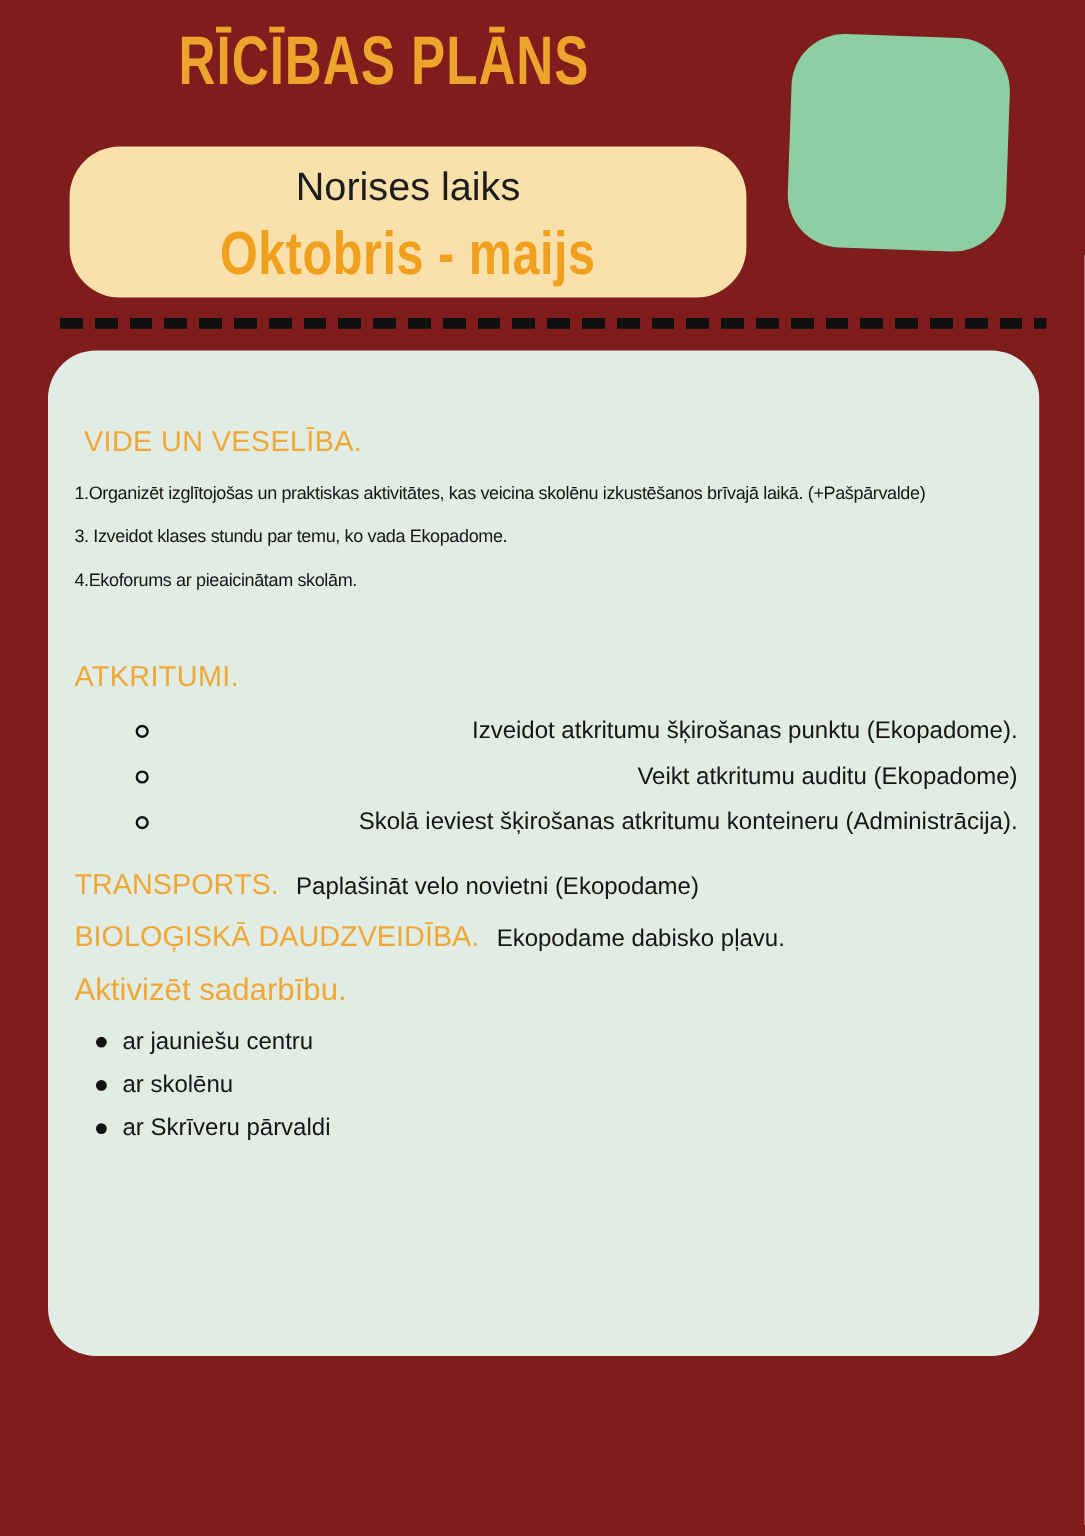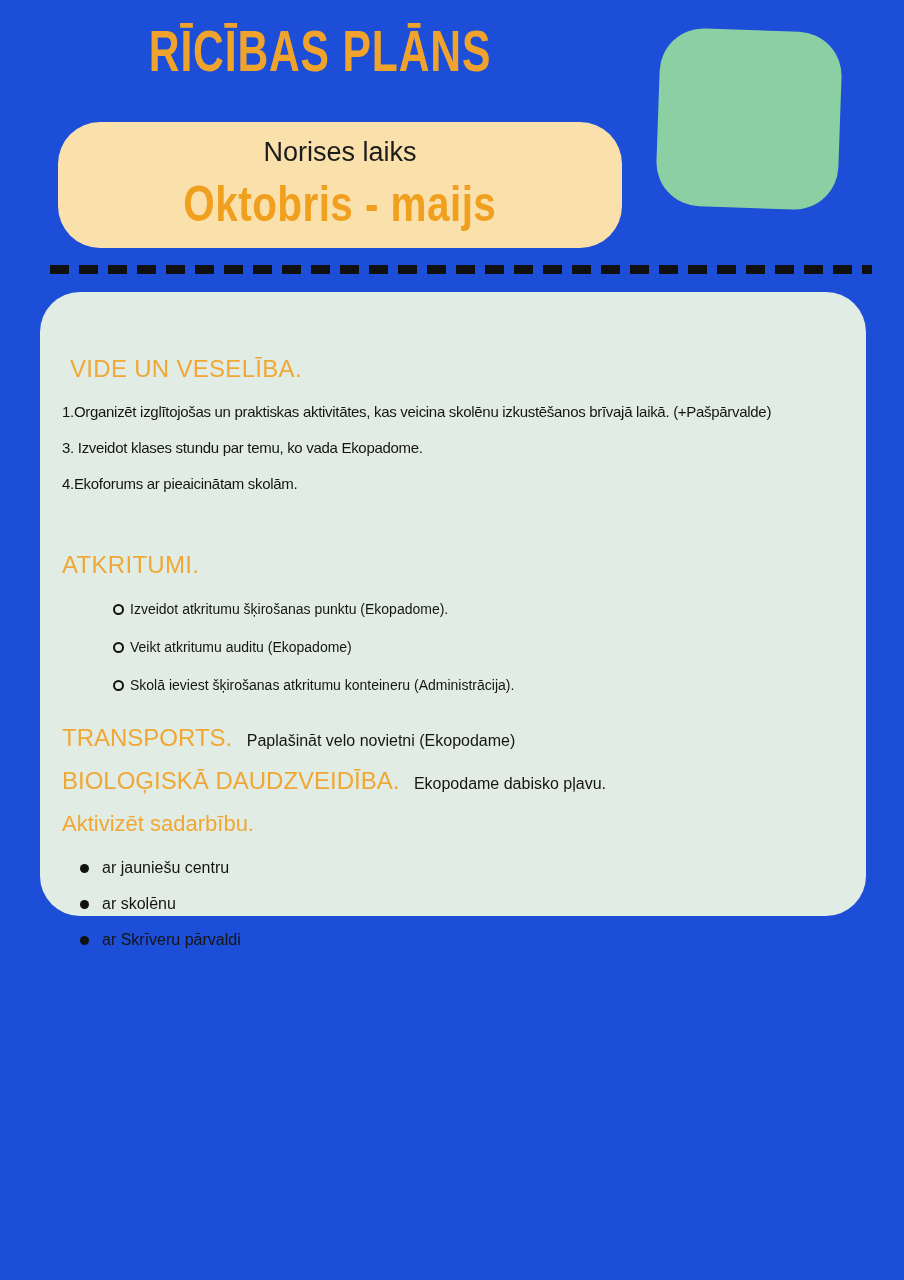--- a/index.html
+++ b/index.html
@@ -1,19 +1,19 @@
 <!DOCTYPE html>
 <html><head>
 <meta charset="utf-8">
 <style>
   html, body { margin: 0; padding: 0; background: #ffffff; }
   .page {
     position: relative;
     width: 904px; height: 1280px;
-    background: #1d4ed8;
+    background: #7f1d1d;
     font-family: "Liberation Sans", sans-serif;
     overflow: hidden;
   }
 
   
   .title {
     position: absolute;
     left: 110px; top: 18px; width: 420px;
     margin: 0;
     text-align: center;
@@ -29,21 +29,21 @@
   .time-box {
     position: absolute;
     left: 58px; top: 122px;
     width: 564px; height: 126px;
     background: #FAE0AA;
     border-radius: 42px;
     text-align: center;
   }
   .time-box .label {
     margin-top: 15px;
-    font-size: 27px;
+    font-size: 33px;
     color: #1c1c1c;
   }
   .time-box .value {
     display: inline-block;
     margin-top: 6px;
     font-size: 46px;
     font-weight: 700;
     letter-spacing: 0.5px;
     color: #F0A01E;
     transform: scale(0.88, 1.1);
@@ -64,21 +64,21 @@
     position: absolute;
     left: 50px; top: 265px;
     width: 822px; height: 9px;
     background: repeating-linear-gradient(to right, #101010 0 19px, transparent 19px 29px);
   }
 
   
   .panel {
     position: absolute;
     left: 40px; top: 292px;
-    width: 826px; height: 624px;
+    width: 826px; height: 838px;
     background: #E1EDE4;
     border-radius: 40px;
     box-sizing: border-box;
     padding: 62px 18px 0 22px;
     color: #151515;
   }
 
   .sec-heading {
     margin: 0 0 10px 0;
     font-size: 24px;
@@ -114,60 +114,61 @@
     position: absolute;
     left: 18px; top: 15px;
     width: 9px; height: 9px;
     background: #111;
     border-radius: 50%;
   }
 
   li.l2 {
     position: relative;
     padding-left: 68px;
-    font-size: 14px;
+    font-size: 20px;
     line-height: 38px;
+    text-align: right;
   }
   li.l2::before {
     content: "";
     position: absolute;
     left: 51px; top: 14px;
     width: 7px; height: 7px;
     background: transparent;
     border: 2px solid #111;
     border-radius: 50%;
   }
 
   li.l1b {
     position: relative;
     padding-left: 40px;
-    font-size: 16px;
+    font-size: 20px;
     line-height: 36px;
   }
   li.l1b::before {
     content: "";
     position: absolute;
     left: 18px; top: 14px;
     width: 9px; height: 9px;
     background: #111;
     border-radius: 50%;
   }
 
   .inline-row { line-height: 40px; }
   .inline-row .row-heading {
     font-size: 24px;
     color: #F0A735;
   }
   .inline-row .row-text {
-    font-size: 16px;
+    font-size: 20px;
     color: #151515;
     margin-left: 10px;
   }
   .sub-heading {
-    font-size: 22px;
+    font-size: 26px;
     color: #F0A735;
     line-height: 40px;
   }
 </style>
 </head>
 <body>
 
 <div class="page">
 
   <h1 class="title">RĪCĪBAS PLĀNS</h1>

